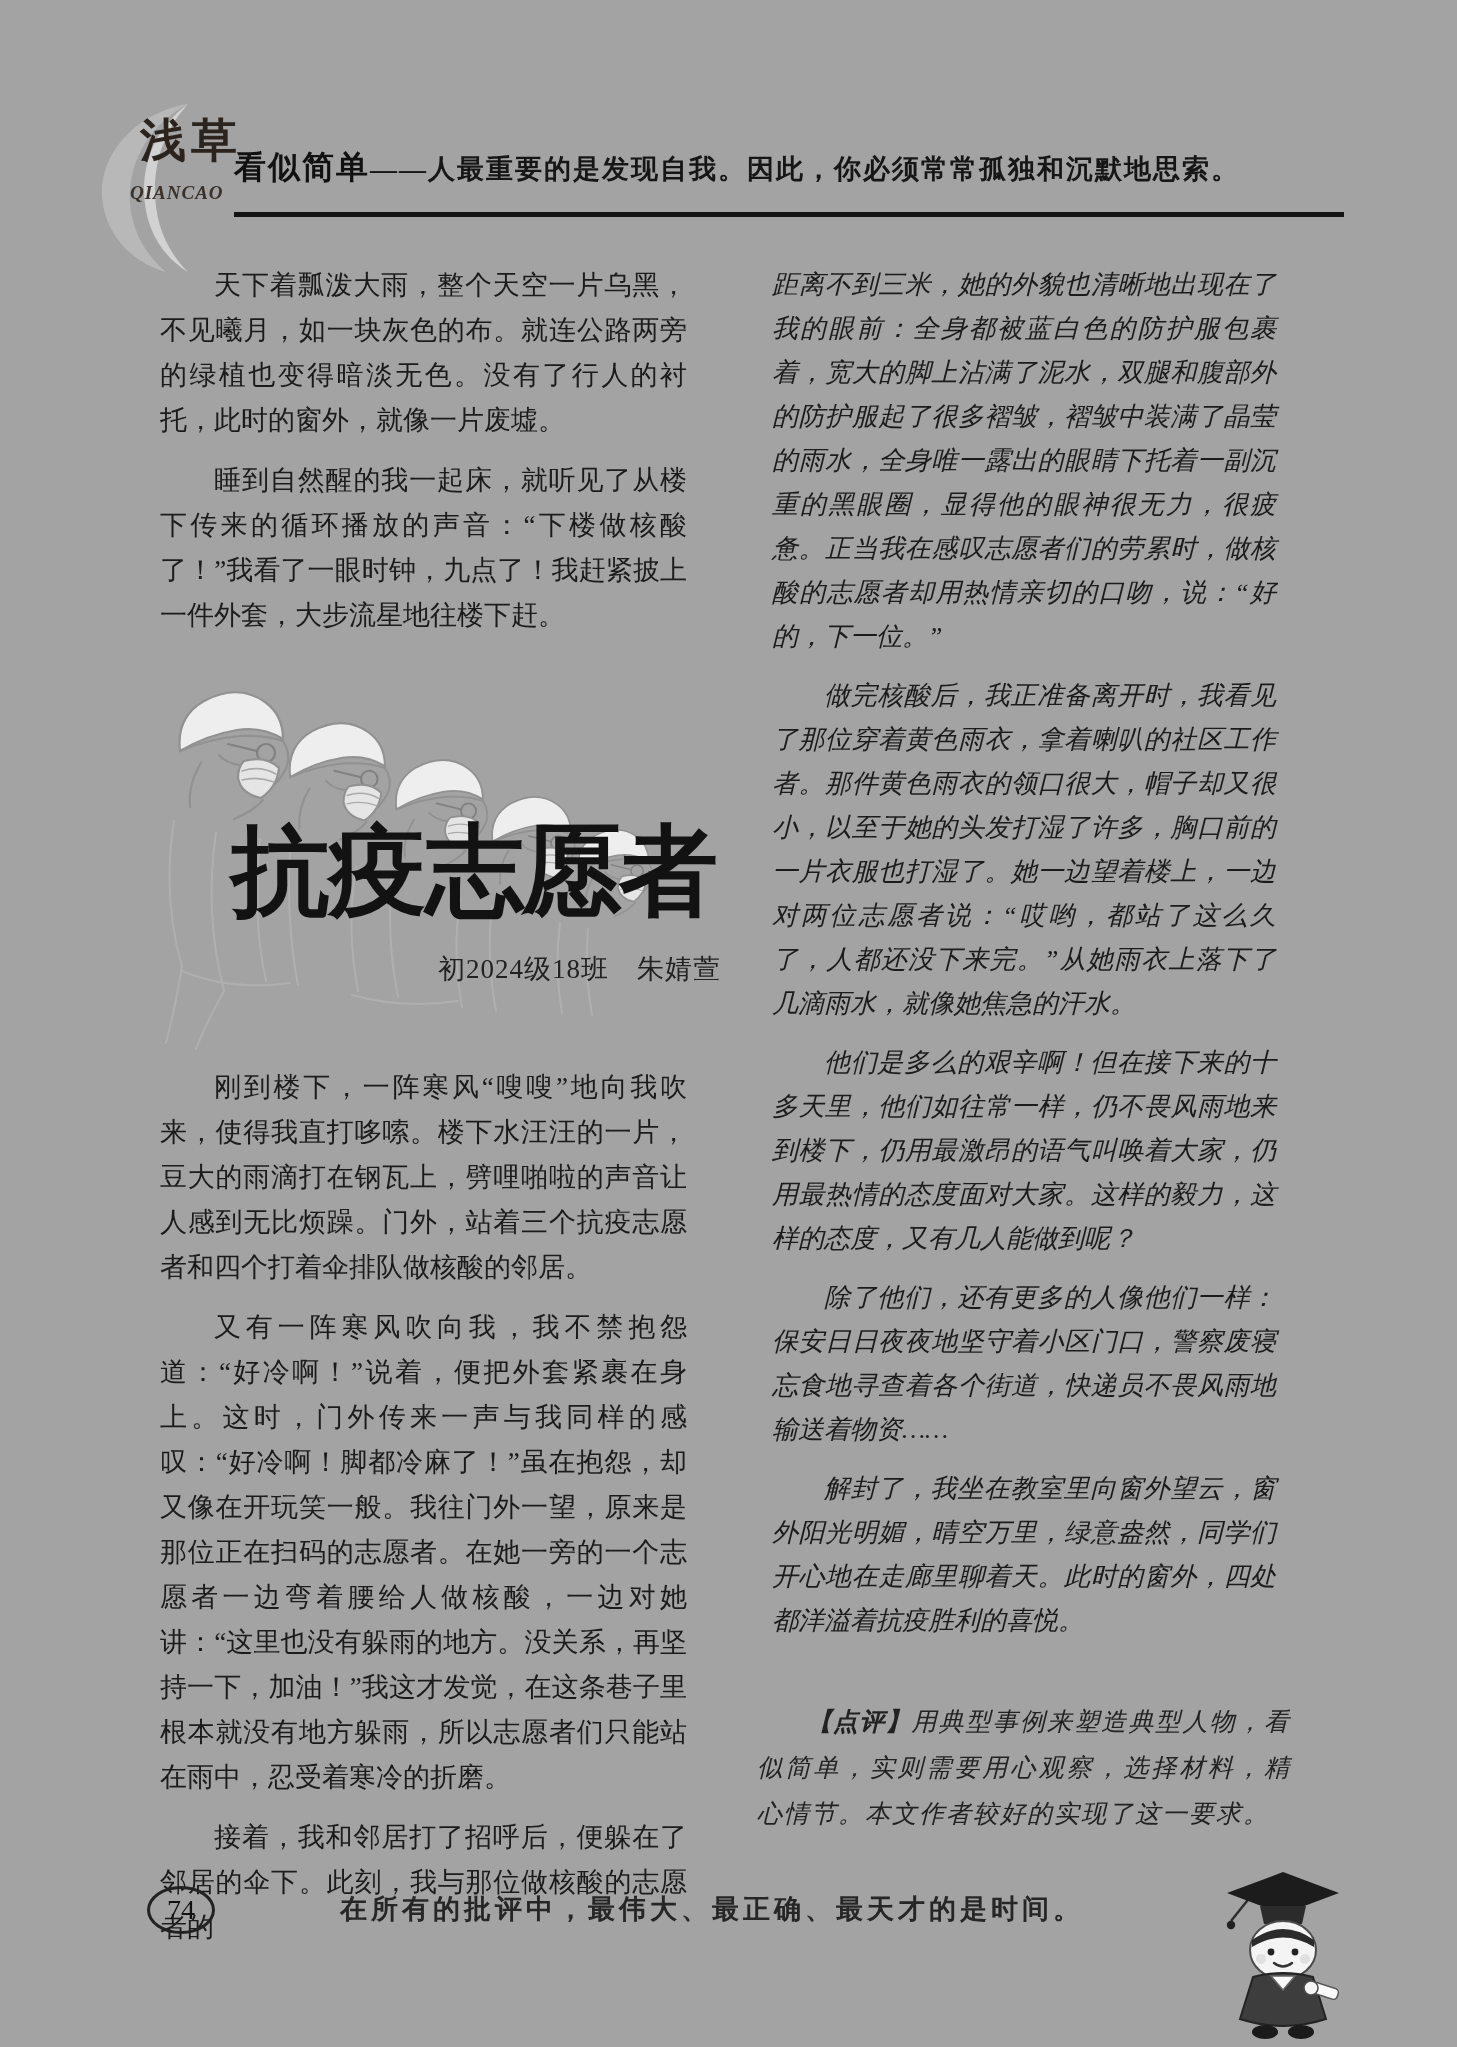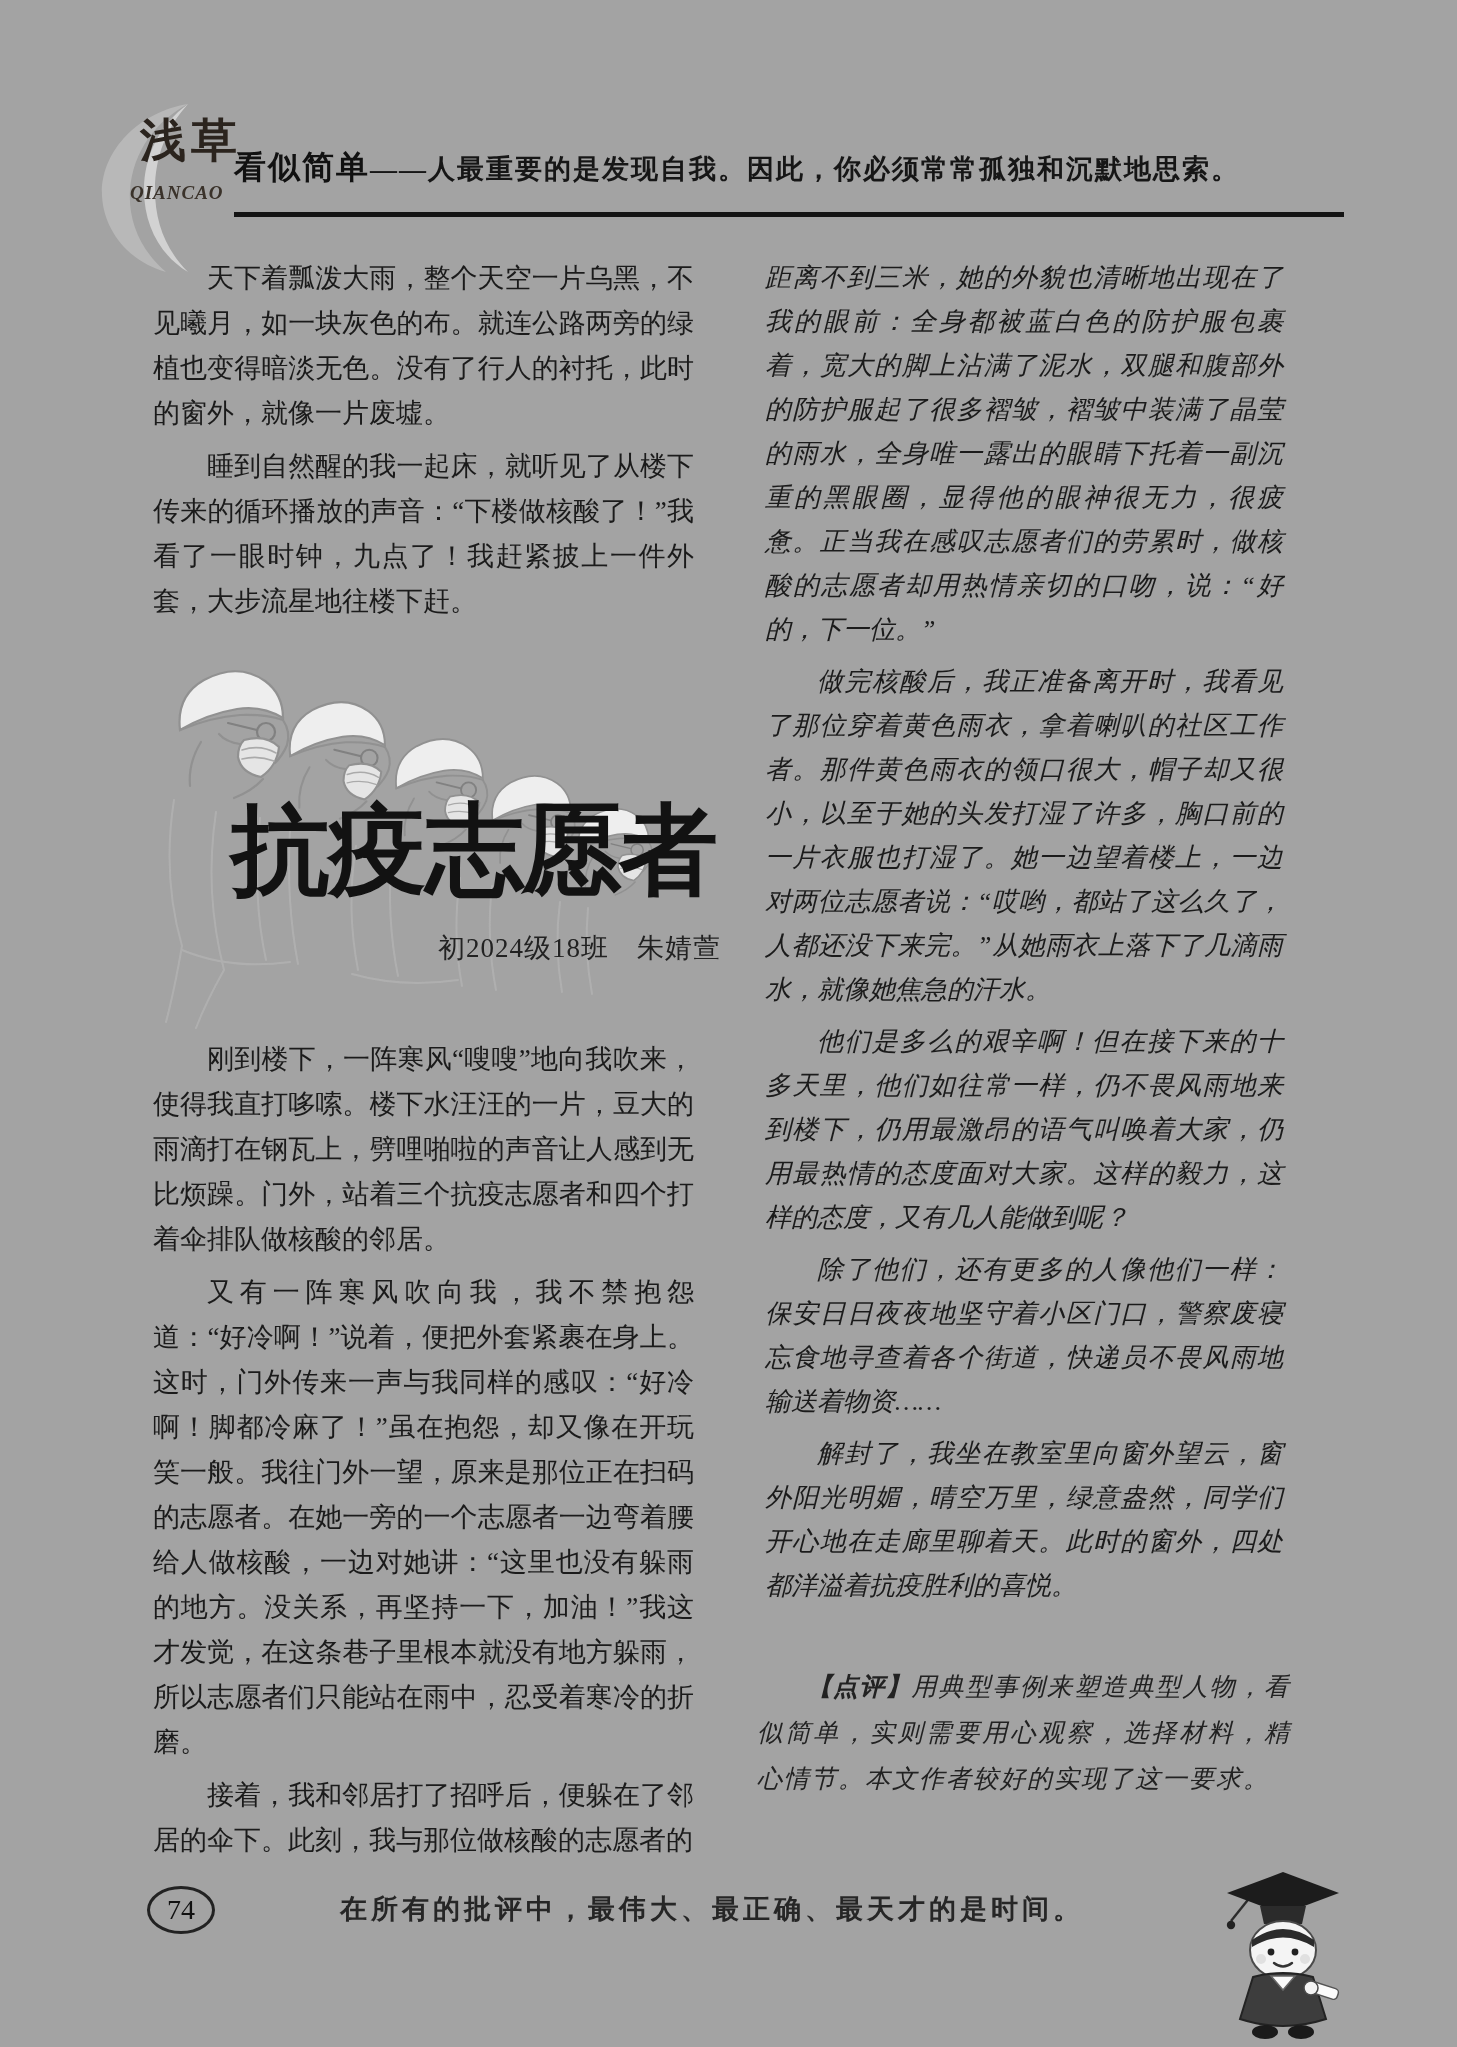--- a/index.html
+++ b/index.html
@@ -36,21 +36,21 @@
   }
   .header-rule {
     position:absolute; left:234px; top:212px; width:1110px; height:5px;
     background:#141414;
   }
 
   
   .col-left  { position:absolute; left:145px; top:248px; width:557px; }
   .col-right { position:absolute; left:757px; top:248px; width:534px;font-style:italic; }
   .body-p {
-    margin:8px; text-indent:2em; text-align:justify;
+    margin:15px; text-indent:2em; text-align:justify;
     font-size:27px; line-height:45px; color:#1b1b1b;
   }
   .col-right .body-p { font-size:26px; line-height:44px; }
   .noindent { text-indent:0; }
 
   
   .art-block { position:relative; height:397px; }
   .illustration { position:absolute; left:-5px; top:8px; }
   .art-title {
     position:absolute; left:86px; top:168px; margin:0;

